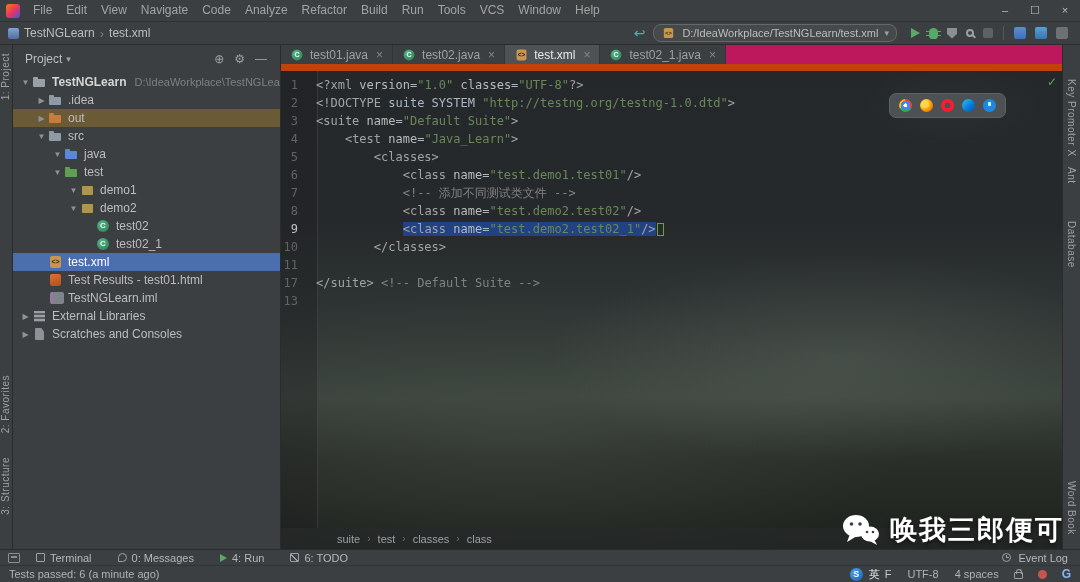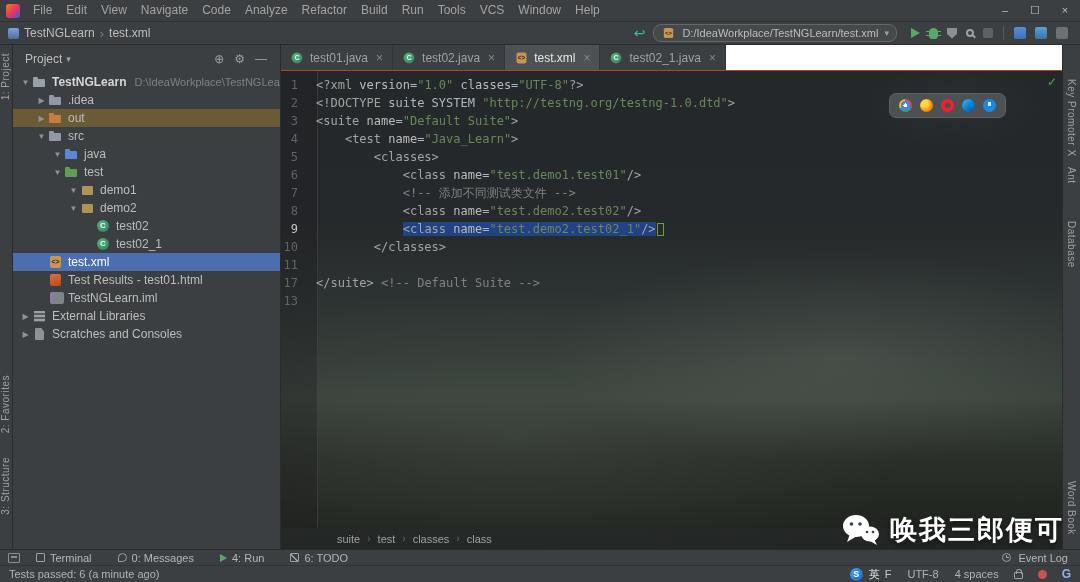--- a/index.html
+++ b/index.html
@@ -80,21 +80,21 @@
   .libraries-icon::before{content:'';position:absolute;left:2px;top:2px;width:11px;height:11px;background:repeating-linear-gradient(180deg,#98a0a6 0 2px,#5a5e61 2px 4px)}
   .scratches-icon::before{content:'';position:absolute;left:3px;top:1px;width:9px;height:12px;background:#8d9296;border-radius:1px;clip-path:polygon(0 0,70% 0,100% 30%,100% 100%,0 100%)}
 
   
   .editor-col{flex:1;position:relative;display:flex;flex-direction:column;min-width:0}
   .editor-bg{position:absolute;inset:0;background:
     radial-gradient(130px 60px at 86% 12%,rgba(255,255,255,.03),transparent 70%),
     radial-gradient(420px 150px at 72% 62%,rgba(150,160,145,.18),transparent 70%),
     radial-gradient(520px 200px at 30% 78%,rgba(90,100,88,.25),transparent 75%),
     linear-gradient(180deg,#24282a 0%,#26292b 35%,#2f3634 55%,#3a423c 70%,#2a2f29 82%,#1d211d 100%)}
-  .tabbar{height:26px;background:#ffffff;border-bottom:1px solid #c2410c;display:flex;position:relative;z-index:2;flex:none}
+  .tabbar{height:26px;background:#be185d;border-bottom:7px solid #c2410c;display:flex;position:relative;z-index:2;flex:none}
   .tab{display:flex;align-items:center;gap:5px;padding:0 9px;font-size:12px;color:#9da1a4;border-right:1px solid #333638;background:#3c3f41;white-space:nowrap}
   .tab.active{background:#4e5254;color:#e8e8e8}
   .tab .t-ic{transform:scale(.9)}
   .tab-close{color:#80878b;font-size:12px;margin-left:3px}
   .code-wrap{flex:1;position:relative;z-index:1;font-family:"DejaVu Sans Mono","Liberation Mono",monospace;font-size:12px;line-height:18px;padding-top:5px}
   .gutter-bg{position:absolute;left:0;top:0;bottom:0;width:37px;background:rgba(28,30,31,.35);border-right:1px solid rgba(95,98,100,.35)}
   .code-line{display:flex;height:18px;position:relative}
   .ln{width:27px;text-align:right;color:#5f6468;flex:none;padding-right:10px}
   .code-line.current .ln{color:#c2c4c6}
   .lc{white-space:pre;padding-left:8px;color:#a9b7c6}

